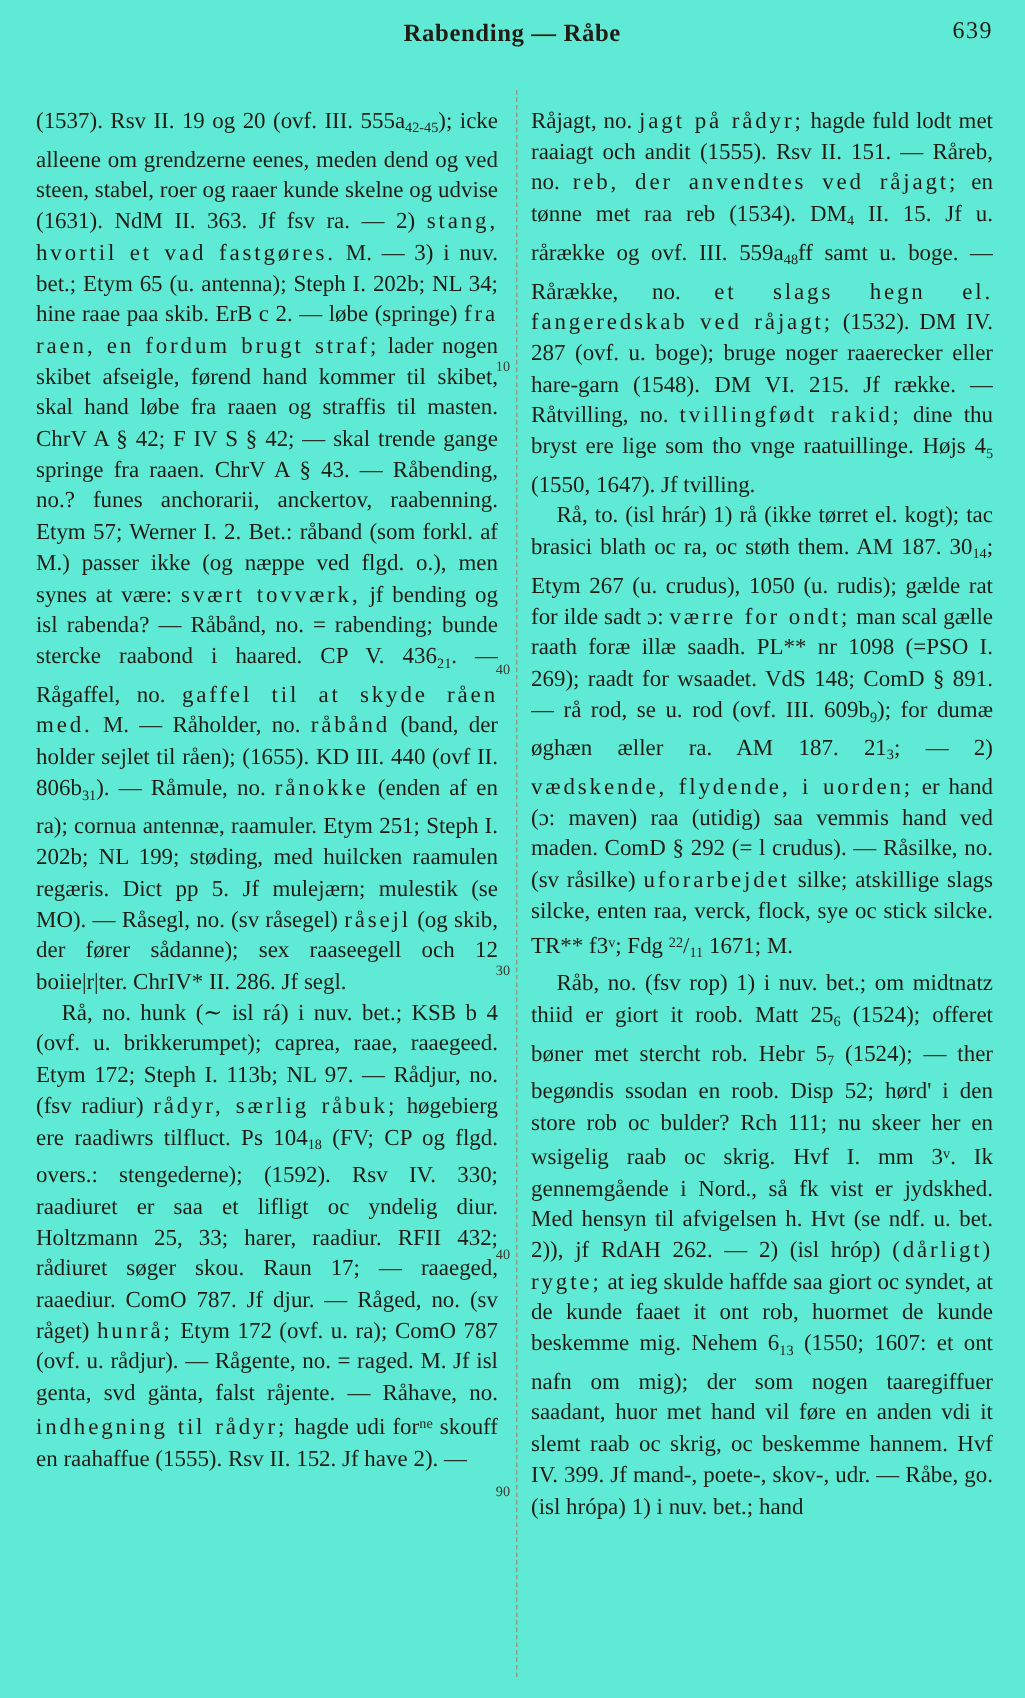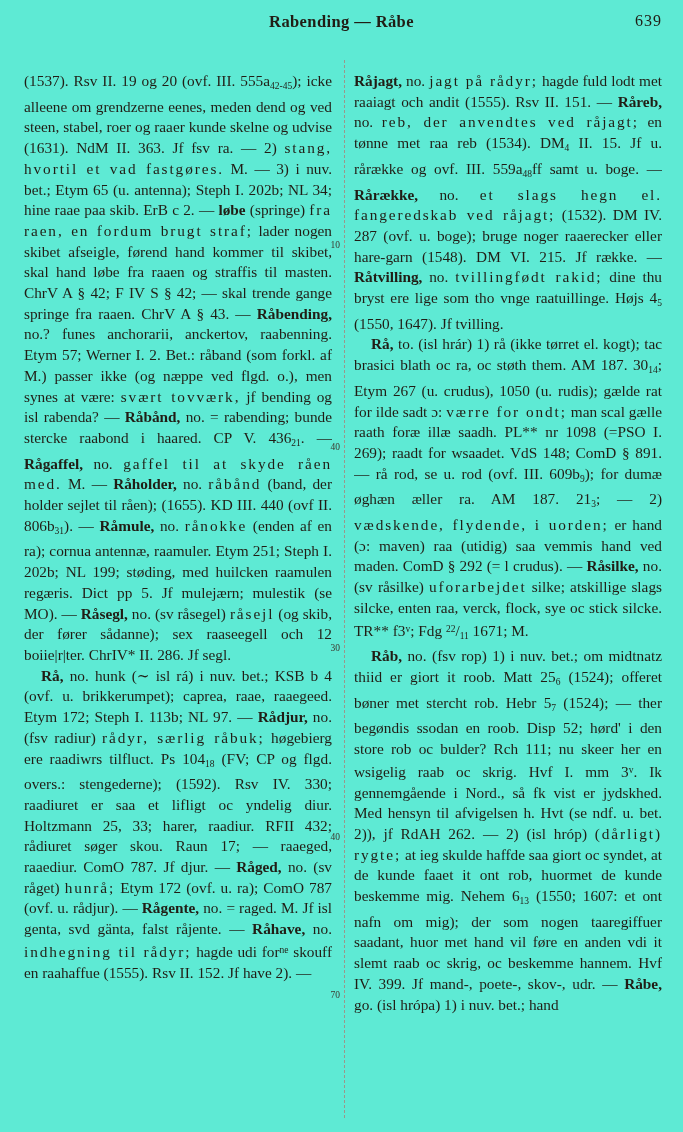--- a/index.html
+++ b/index.html
@@ -33,39 +33,39 @@
     position:absolute; left:344px; top:60px; height:1058px;
     width:0; border-left:1px dashed #9b968a;
   }
   .gutter-num {
     position:absolute; left:322px; width:18px;
     text-align:right; font-size:9.5px; color:#3c382e;
     line-height:10px;
   }
   .para { margin:0; padding:0; }
   .para.indent { text-indent:17px; }
-  .seg-b   { font-weight:bold; }
+  .seg-b   { font-weight:normal; }
   .seg-sp  { letter-spacing:1.9px; }
   .seg-sub { font-size:9.5px; vertical-align:-3px; letter-spacing:0; }
   .seg-sup { font-size:9.5px; vertical-align:4px; letter-spacing:0; }
 </style>
 </head>
 <body>
 
 <div class="page">
   <div class="header-title">Rabending — Råbe</div>
   <div class="page-number">639</div>
 
   <div class="divider"></div>
 
   <span class="gutter-num" style="top:240px">10</span>
   <span class="gutter-num" style="top:442px">40</span>
   <span class="gutter-num" style="top:643px">30</span>
   <span class="gutter-num" style="top:832px">40</span>
-  <span class="gutter-num" style="top:990px">70</span>
+  <span class="gutter-num" style="top:990px">90</span>
 
   <div class="column col-left" id="col-left">
       <p class="para"><span class="seg-n">(1537). Rsv II. 19 og 20 (ovf. III. 555a</span><span class="seg-sub">42-45</span><span class="seg-n">); icke alleene om grendzerne eenes, meden dend og ved steen, stabel, roer og raaer kunde skelne og udvise (1631). NdM II. 363. Jf fsv ra. — 2) </span><span class="seg-sp">stang, hvortil et vad fastgøres.</span><span class="seg-n"> M. — 3) i nuv. bet.; Etym 65 (u. antenna); Steph I. 202b; NL 34; hine raae paa skib. ErB c 2. — </span><span class="seg-b">løbe</span><span class="seg-n"> (springe) </span><span class="seg-sp">fra raen, en fordum brugt straf;</span><span class="seg-n"> lader nogen skibet afseigle, førend hand kommer til skibet, skal hand løbe fra raaen og straffis til masten. ChrV A § 42; F IV S § 42; — skal trende gange springe fra raaen. ChrV A § 43. — </span><span class="seg-b">Råbending,</span><span class="seg-n"> no.? funes anchorarii, anckertov, raabenning. Etym 57; Werner I. 2. Bet.: råband (som forkl. af M.) passer ikke (og næppe ved flgd. o.), men synes at være: </span><span class="seg-sp">svært tovværk,</span><span class="seg-n"> jf bending og isl rabenda? — </span><span class="seg-b">Råbånd,</span><span class="seg-n"> no. = rabending; bunde stercke raabond i haared. CP V. 436</span><span class="seg-sub">21</span><span class="seg-n">. — </span><span class="seg-b">Rågaffel,</span><span class="seg-n"> no. </span><span class="seg-sp">gaffel til at skyde råen med.</span><span class="seg-n"> M. — </span><span class="seg-b">Råholder,</span><span class="seg-n"> no. </span><span class="seg-sp">råbånd</span><span class="seg-n"> (band, der holder sejlet til råen); (1655). KD III. 440 (ovf II. 806b</span><span class="seg-sub">31</span><span class="seg-n">). — </span><span class="seg-b">Råmule,</span><span class="seg-n"> no. </span><span class="seg-sp">rånokke</span><span class="seg-n"> (enden af en ra); cornua antennæ, raamuler. Etym 251; Steph I. 202b; NL 199; støding, med huilcken raamulen regæris. Dict pp 5. Jf mulejærn; mulestik (se MO). — </span><span class="seg-b">Råsegl,</span><span class="seg-n"> no. (sv råsegel) </span><span class="seg-sp">råsejl</span><span class="seg-n"> (og skib, der fører sådanne); sex raaseegell och 12 boiie|r|ter. ChrIV* II. 286. Jf segl.</span></p>
       <p class="para indent"><span class="seg-b">Rå,</span><span class="seg-n"> no. hunk (∼ isl rá) i nuv. bet.; KSB b 4 (ovf. u. brikkerumpet); caprea, raae, raaegeed. Etym 172; Steph I. 113b; NL 97. — </span><span class="seg-b">Rådjur,</span><span class="seg-n"> no. (fsv radiur) </span><span class="seg-sp">rådyr, særlig råbuk;</span><span class="seg-n"> høgebierg ere raadiwrs tilfluct. Ps 104</span><span class="seg-sub">18</span><span class="seg-n"> (FV; CP og flgd. overs.: stengederne); (1592). Rsv IV. 330; raadiuret er saa et lifligt oc yndelig diur. Holtzmann 25, 33; harer, raadiur. RFII 432; rådiuret søger skou. Raun 17; — raaeged, raaediur. ComO 787. Jf djur. — </span><span class="seg-b">Råged,</span><span class="seg-n"> no. (sv råget) </span><span class="seg-sp">hunrå;</span><span class="seg-n"> Etym 172 (ovf. u. ra); ComO 787 (ovf. u. rådjur). — </span><span class="seg-b">Rågente,</span><span class="seg-n"> no. = raged. M. Jf isl genta, svd gänta, falst råjente. — </span><span class="seg-b">Råhave,</span><span class="seg-n"> no. </span><span class="seg-sp">indhegning til rådyr;</span><span class="seg-n"> hagde udi for</span><span class="seg-sup">ne</span><span class="seg-n"> skouff en raahaffue (1555). Rsv II. 152. Jf have 2). —</span></p>
     </div>
   <div class="column col-right" id="col-right">
       <p class="para"><span class="seg-b">Råjagt,</span><span class="seg-n"> no. </span><span class="seg-sp">jagt på rådyr;</span><span class="seg-n"> hagde fuld lodt met raaiagt och andit (1555). Rsv II. 151. — </span><span class="seg-b">Råreb,</span><span class="seg-n"> no. </span><span class="seg-sp">reb, der anvendtes ved råjagt;</span><span class="seg-n"> en tønne met raa reb (1534). DM</span><span class="seg-sub">4</span><span class="seg-n"> II. 15. Jf u. rårække og ovf. III. 559a</span><span class="seg-sub">48</span><span class="seg-n">ff samt u. boge. — </span><span class="seg-b">Rårække,</span><span class="seg-n"> no. </span><span class="seg-sp">et slags hegn el. fangeredskab ved råjagt;</span><span class="seg-n"> (1532). DM IV. 287 (ovf. u. boge); bruge noger raaerecker eller hare-garn (1548). DM VI. 215. Jf række. — </span><span class="seg-b">Råtvilling,</span><span class="seg-n"> no. </span><span class="seg-sp">tvillingfødt rakid;</span><span class="seg-n"> dine thu bryst ere lige som tho vnge raatuillinge. Højs 4</span><span class="seg-sub">5</span><span class="seg-n"> (1550, 1647). Jf tvilling.</span></p>
       <p class="para indent"><span class="seg-b">Rå,</span><span class="seg-n"> to. (isl hrár) 1) rå (ikke tørret el. kogt); tac brasici blath oc ra, oc støth them. AM 187. 30</span><span class="seg-sub">14</span><span class="seg-n">; Etym 267 (u. crudus), 1050 (u. rudis); gælde rat for ilde sadt ɔ: </span><span class="seg-sp">værre for ondt;</span><span class="seg-n"> man scal gælle raath foræ illæ saadh. PL** nr 1098 (=PSO I. 269); raadt for wsaadet. VdS 148; ComD § 891. — rå rod, se u. rod (ovf. III. 609b</span><span class="seg-sub">9</span><span class="seg-n">); for dumæ øghæn æller ra. AM 187. 21</span><span class="seg-sub">3</span><span class="seg-n">; — 2) </span><span class="seg-sp">vædskende, flydende, i uorden;</span><span class="seg-n"> er hand (ɔ: maven) raa (utidig) saa vemmis hand ved maden. ComD § 292 (= l crudus). — </span><span class="seg-b">Råsilke,</span><span class="seg-n"> no. (sv råsilke) </span><span class="seg-sp">uforarbejdet</span><span class="seg-n"> silke; atskillige slags silcke, enten raa, verck, flock, sye oc stick silcke. TR** f3</span><span class="seg-sup">v</span><span class="seg-n">; Fdg </span><span class="seg-sup">22</span><span class="seg-n">/</span><span class="seg-sub">11</span><span class="seg-n"> 1671; M.</span></p>
       <p class="para indent"><span class="seg-b">Råb,</span><span class="seg-n"> no. (fsv rop) 1) i nuv. bet.; om midtnatz thiid er giort it roob. Matt 25</span><span class="seg-sub">6</span><span class="seg-n"> (1524); offeret bøner met stercht rob. Hebr 5</span><span class="seg-sub">7</span><span class="seg-n"> (1524); — ther begøndis ssodan en roob. Disp 52; hørd' i den store rob oc bulder? Rch 111; nu skeer her en wsigelig raab oc skrig. Hvf I. mm 3</span><span class="seg-sup">v</span><span class="seg-n">. Ik gennemgående i Nord., så fk vist er jydskhed. Med hensyn til afvigelsen h. Hvt (se ndf. u. bet. 2)), jf RdAH 262. — 2) (isl hróp) </span><span class="seg-sp">(dårligt) rygte;</span><span class="seg-n"> at ieg skulde haffde saa giort oc syndet, at de kunde faaet it ont rob, huormet de kunde beskemme mig. Nehem 6</span><span class="seg-sub">13</span><span class="seg-n"> (1550; 1607: et ont nafn om mig); der som nogen taaregiffuer saadant, huor met hand vil føre en anden vdi it slemt raab oc skrig, oc beskemme hannem. Hvf IV. 399. Jf mand-, poete-, skov-, udr. — </span><span class="seg-b">Råbe,</span><span class="seg-n"> go. (isl hrópa) 1) i nuv. bet.; hand</span></p>
     </div>

